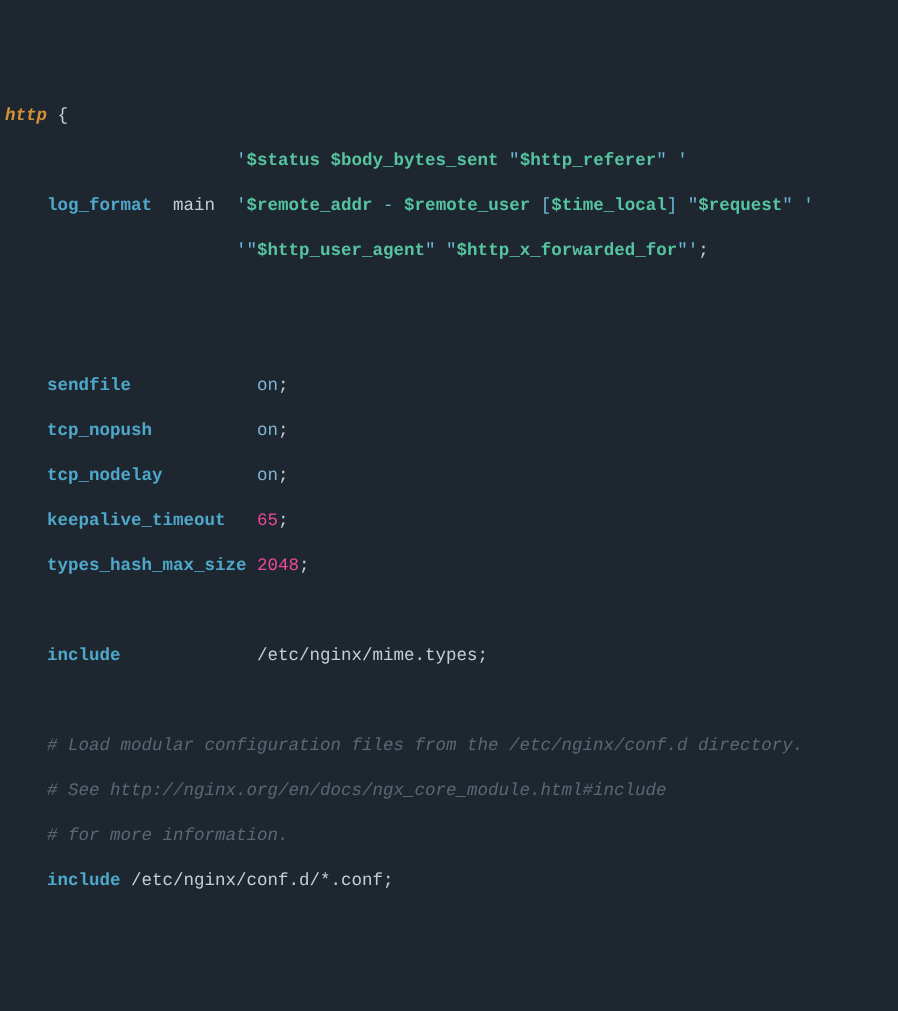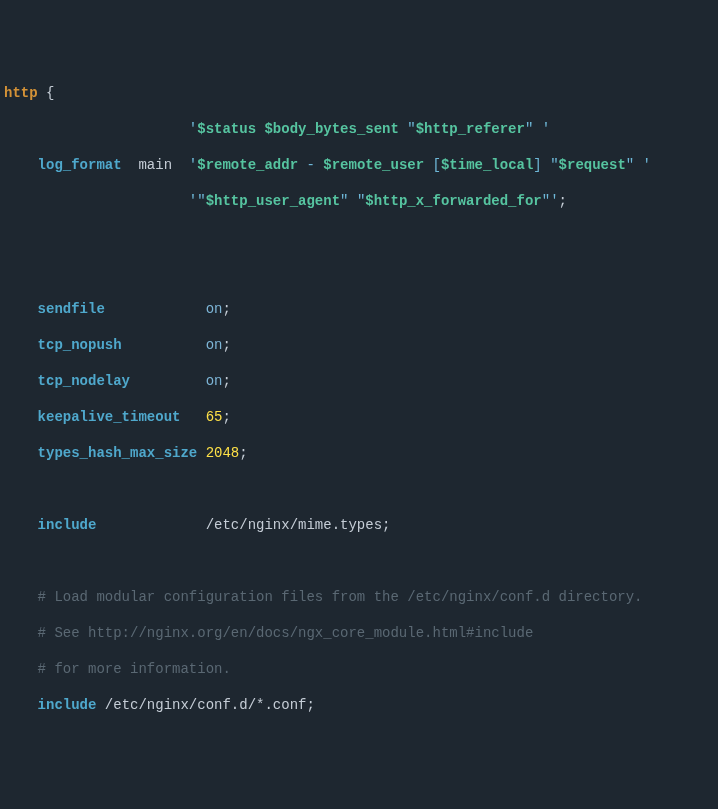--- a/index.html
+++ b/index.html
@@ -6,28 +6,28 @@
     body {
       background: #1e2730;
       color: #c5cdd6;
       font-family: 'Consolas', 'Monaco', 'Courier New', monospace;
       font-size: 14px;
       line-height: 18px;
       padding: 12px 4px;
       white-space: pre;
       width: 718px;
     }
-    .keyword { color: #d49237; font-weight: bold; }
+    .keyword { color: #d49237; font-weight: bold; font-style: italic; }
     .directive { color: #4fa8cc; font-weight: bold; }
     .string { color: #6eb8d8; }
     .var { color: #56c4a0; font-weight: bold; }
     .on { color: #7db5d6; }
-    .comment { color: #5a6873; }
+    .comment { color: #5a6873; font-style: italic; }
     .plain { color: #c5cdd6; }
-    .num { color: #fde047; }
+    .num { color: #ec4899; }
   </style>
 </head>
 <body>
 
 
 
 <div id="code"><div><span class="keyword">http</span><span class="plain"> {</span></div>
 <div>                      <span class="string">'</span><span class="var">$status</span><span class="string"> </span><span class="var">$body_bytes_sent</span><span class="string"> "</span><span class="var">$http_referer</span><span class="string">" '</span></div>
 <div>    <span class="directive">log_format</span><span class="plain">  main  </span><span class="string">'</span><span class="var">$remote_addr</span><span class="string"> - </span><span class="var">$remote_user</span><span class="string"> [</span><span class="var">$time_local</span><span class="string">] "</span><span class="var">$request</span><span class="string">" '</span></div>
 <div>                      <span class="string">'"</span><span class="var">$http_user_agent</span><span class="string">" "</span><span class="var">$http_x_forwarded_for</span><span class="string">"'</span><span class="plain">;</span></div>

